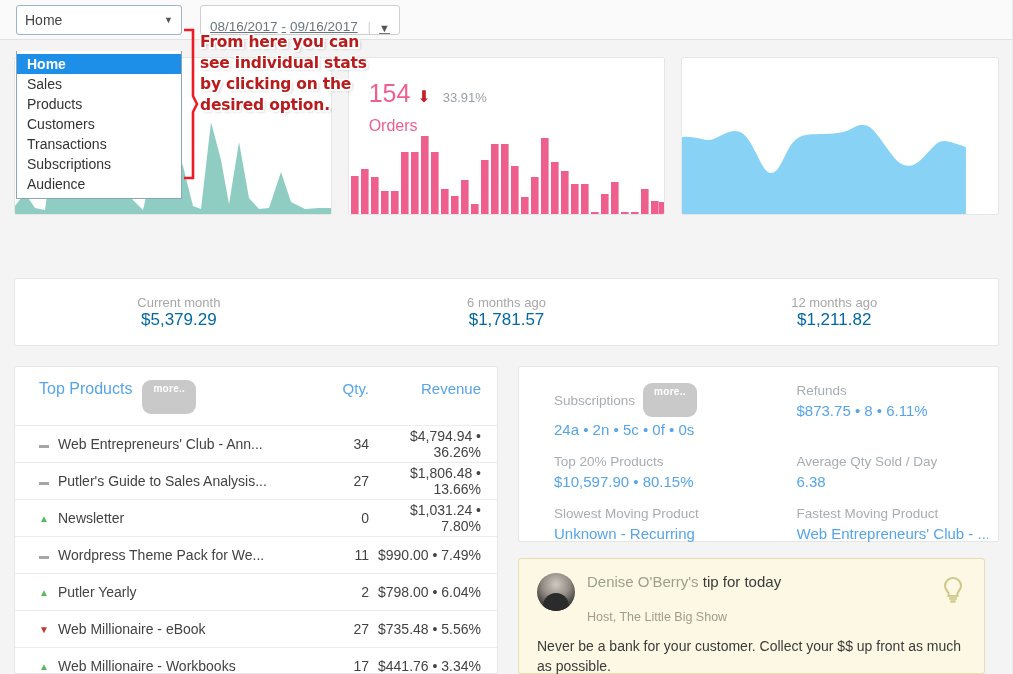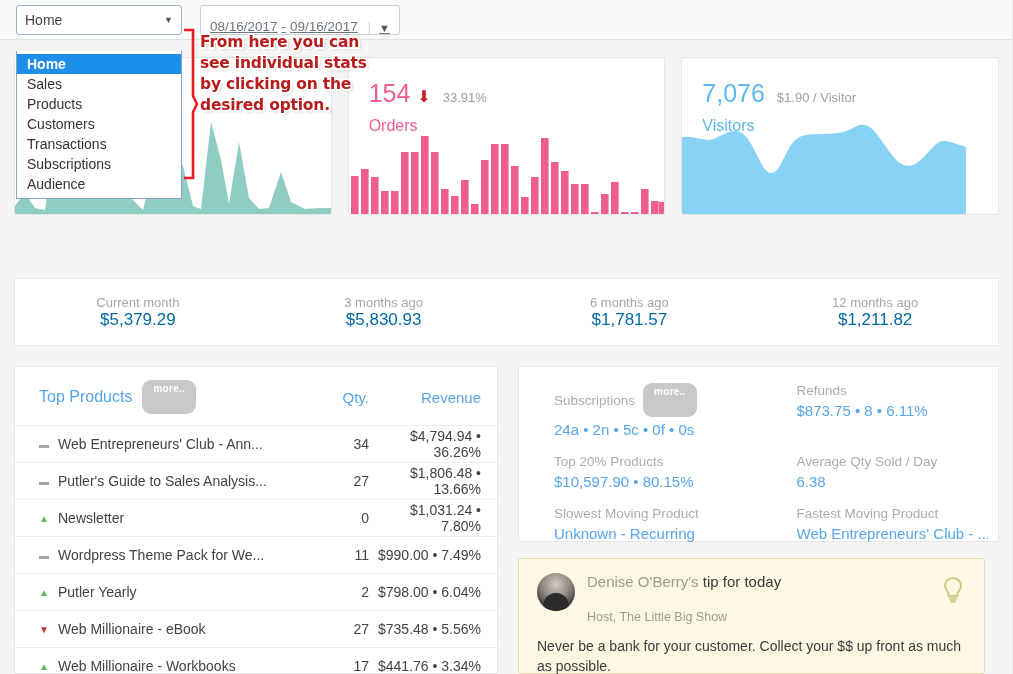--- a/index.html
+++ b/index.html
@@ -79,21 +79,21 @@
     display:flex; align-items:center;
   }
   .month { flex:1; text-align:center; }
   .month .m-l { font-size:13px; color:#a7a7a7; }
   .month .m-v { font-size:17px; color:#0369a1; }
   
   .products {
     position:absolute; left:14px; top:366px; width:484px; height:308px;
     background:#fff; border:1px solid #e6e6e6; border-radius:2px; overflow:hidden;
   }
-  .p-head { display:flex; align-items:center; padding:13px 16px 11px 24px; }
+  .p-head { display:flex; align-items:flex-start; padding:13px 16px 11px 24px; }
   .p-title { font-size:16px; color:#56a5e8; }
   .more-pill {
     margin-left:10px; background:#c9c9c9; color:#fff;
     font-size:10px; font-weight:bold; border-radius:9px;
     padding:3px 11px 20px; letter-spacing:0.3px;
   }
   .p-qty { margin-left:auto; font-size:15px; color:#56a5e8; width:56px; text-align:right; }
   .p-rev { font-size:15px; color:#56a5e8; width:112px; text-align:right; }
   .p-row {
     display:flex; align-items:center; height:37px;
@@ -213,42 +213,31 @@
         <rect x="272" y="98" width="7.6" height="2"></rect>
         <rect x="282" y="98" width="7.6" height="2"></rect>
         <rect x="292" y="75" width="7.6" height="25"></rect>
         <rect x="302" y="87" width="7.6" height="13"></rect>
         <rect x="310" y="88" width="7.6" height="12"></rect>
       </g>
     </svg>
   </div>
 
   <div class="kpi blue">
-    <div class="kpi-head">
-      <div class="kpi-num">
-        <span>7,076</span>
-        <span class="kpi-sub">$1.90 / Visitor</span>
-      </div>
-      <div class="kpi-label">Visitors</div>
-    </div>
     <svg class="spark" viewBox="0 0 318 112" preserveAspectRatio="none">
       <path d="M0,26 C10,24 18,28 28,29 C38,30 46,20 58,19 C70,18 76,30 84,46 C90,58 94,66 100,66 C108,66 112,52 120,38 C126,28 132,24 142,23 C154,22 164,23 176,21 C190,19 194,12 202,12 C212,12 218,22 228,36 C238,50 244,58 254,58 C264,58 272,46 282,36 C290,28 296,30 306,33 C312,35 316,36 318,37 L318,112 L0,112 Z" fill="#88d3f5"></path>
     </svg>
   </div>
 
 </div>
 
 <div class="months">
   <div class="month">
     <div class="m-l">Current month</div>
     <div class="m-v">$5,379.29</div>
-  </div>
-  <div class="month">
-    <div class="m-l">3 months ago</div>
-    <div class="m-v">$5,830.93</div>
   </div>
   <div class="month">
     <div class="m-l">6 months ago</div>
     <div class="m-v">$1,781.57</div>
   </div>
   <div class="month">
     <div class="m-l">12 months ago</div>
     <div class="m-v">$1,211.82</div>
   </div>
 </div>

